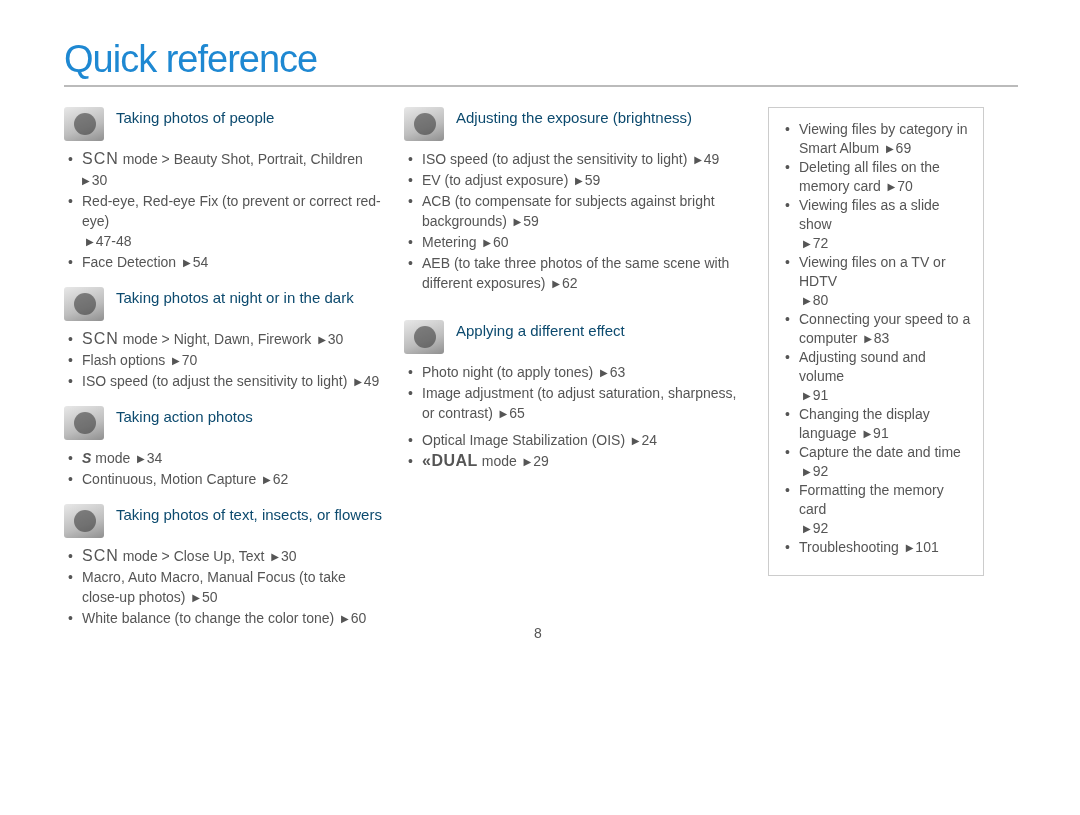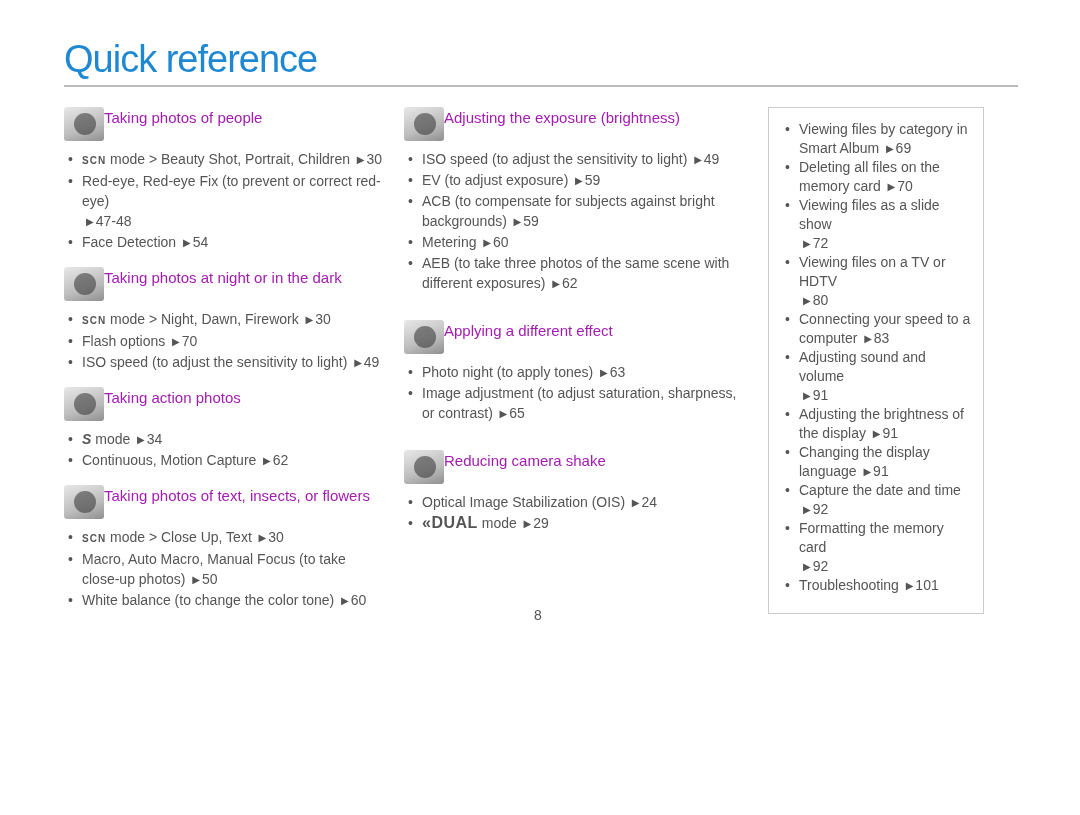--- a/index.html
+++ b/index.html
@@ -67,22 +67,23 @@
   }
   .icon::after {
     content: "";
     position: absolute;
     width: 22px; height: 22px;
     border-radius: 50%;
     background: rgba(50,50,50,0.55);
     top: 6px; left: 10px;
   }
   .section-title {
-    color: #a21caf;
+    color: #0c4a6e;
     font-size: 15px;
+    margin-left: 12px;
     line-height: 18px;
     padding-top: 2px;
   }
   ul {
     list-style: none;
     padding: 0;
     margin: 0 0 6px 0;
   }
   ul li {
     position: relative;
@@ -102,23 +103,23 @@
   .arrow {
     font-family: Arial, sans-serif;
   }
   .arrow::after {
     content: " \25B6 ";
     font-size: 10px;
     vertical-align: 1px;
     padding: 0 2px 0 4px;
   }
   .mode-label {
-    font-weight: bold;
+    font-weight: normal;
     letter-spacing: 1px;
-    font-size: 10px;
+    font-size: 16px;
   }
   .s-label {
     font-weight: bold;
     font-style: italic;
     font-size: 14px;
   }
   .dual-label {
     font-size: 16px;
     font-weight: bold;
     letter-spacing: 0.5px;
@@ -206,39 +207,34 @@
 
       <div class="section-head" style="margin-top:26px">
         <div class="icon"></div>
         <div class="section-title">Applying a different effect</div>
       </div>
       <ul>
         <li><span>Photo night (to apply tones)</span><span class="arrow"></span><span>63</span></li>
         <li><span>Image adjustment (to adjust saturation, sharpness, or contrast)</span><span class="arrow"></span><span>65</span></li>
       </ul>
 
-      <div class="section-head" style="margin-top:26px">
-        <div class="icon"></div>
-        <div class="section-title">Reducing camera shake</div>
-      </div>
       <ul>
         <li><span>Optical Image Stabilization (OIS)</span><span class="arrow"></span><span>24</span></li>
         <li><span class="dual-label">«DUAL</span><span> mode</span><span class="arrow"></span><span>29</span></li>
       </ul>
     </div>
 
     <div class="sidebox">
       <ul>
         <li><span>Viewing files by category in Smart Album</span><span class="arrow"></span><span>69</span></li>
         <li><span>Deleting all files on the memory card</span><span class="arrow"></span><span>70</span></li>
         <li><span>Viewing files as a slide show</span><br><span class="arrow"></span><span>72</span></li>
         <li><span>Viewing files on a TV or HDTV</span><br><span class="arrow"></span><span>80</span></li>
         <li><span>Connecting your speed to a computer</span><span class="arrow"></span><span>83</span></li>
         <li><span>Adjusting sound and volume</span><br><span class="arrow"></span><span>91</span></li>
-        <li><span>Adjusting the brightness of the display</span><span class="arrow"></span><span>91</span></li>
         <li><span>Changing the display language</span><span class="arrow"></span><span>91</span></li>
         <li><span>Capture the date and time</span><br><span class="arrow"></span><span>92</span></li>
         <li><span>Formatting the memory card</span><br><span class="arrow"></span><span>92</span></li>
         <li><span>Troubleshooting</span><span class="arrow"></span><span>101</span></li>
       </ul>
     </div>
 
   </div>
 
   <div class="pg-num">8</div>

